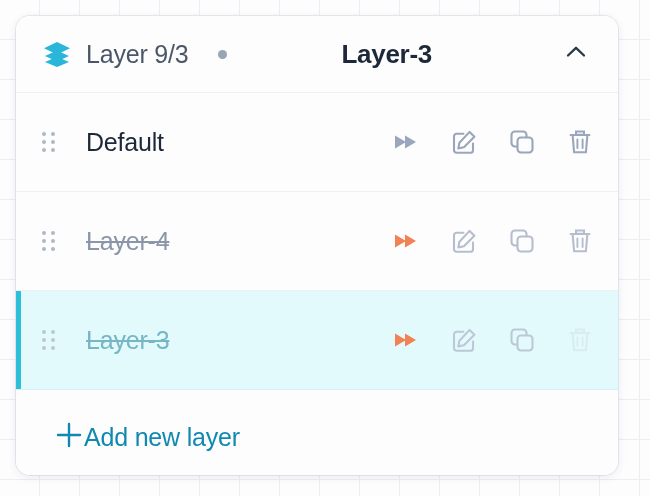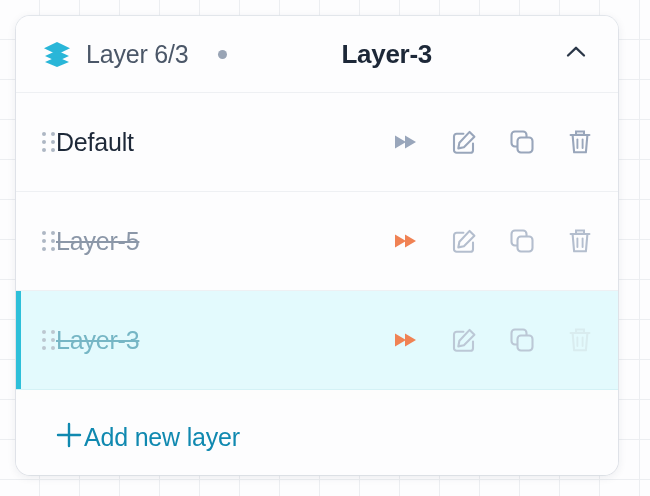--- a/index.html
+++ b/index.html
@@ -140,20 +140,21 @@
     height: 4px;
     border-radius: 50%;
     background: #aeb7c4;
     display: block;
   }
   .layer-row.selected .drag-handle span { background: #bcc7d0; }
 
   .layer-name {
     font-size: 25px;
     color: #1d2838;
+    margin-left: 30px;
     letter-spacing: -0.2px;
     white-space: nowrap;
     flex: 0 0 auto;
   }
   .layer-name.hidden-layer {
     color: #8b97a8;
     text-decoration: line-through;
     text-decoration-thickness: 2px;
   }
   .layer-row.selected .layer-name.hidden-layer {
@@ -208,21 +209,21 @@
 
   <div class="panel-header">
     <div class="header-left">
       <span class="stack-icon">
         <svg viewBox="0 0 30 28" width="30" height="28" aria-hidden="true">
           <polygon points="15,2 28,8.3 15,14.6 2,8.3" fill="#29b6d8"></polygon>
           <polygon points="15,10.5 27,16 15,21.5 3,16" fill="#29b6d8"></polygon>
           <polygon points="15,16.8 27,22 15,27 3,22" fill="#29b6d8"></polygon>
         </svg>
       </span>
-      <span class="layer-count">Layer 6/3</span>
+      <span class="layer-count">Layer 9/3</span>
       <span class="header-dot"></span>
     </div>
 
     <div class="header-title">Layer-3</div>
 
     <div class="collapse-btn">
       <span>
         <svg viewBox="0 0 26 26" width="26" height="26" aria-hidden="true">
           <path d="M5 16.5 L13 8.8 L21 16.5" fill="none" stroke="#2b3748" stroke-width="2.3" stroke-linecap="round" stroke-linejoin="round"></path>
         </svg>
@@ -275,21 +276,21 @@
 
     <div class="layer-row">
       <span class="drag-handle">
         <span></span>
           <span></span>
           <span></span>
           <span></span>
           <span></span>
           <span></span>
       </span>
-      <span class="layer-name hidden-layer">Layer-5</span>
+      <span class="layer-name hidden-layer">Layer-4</span>
       <div class="row-actions">
         <span class="action-btn">
           <svg viewBox="0 0 28 28" width="28" height="28" aria-hidden="true">
             <polygon points="3,7.5 14,14 3,20.5" fill="#f08254"></polygon>
             <polygon points="13,7.5 24,14 13,20.5" fill="#f08254"></polygon>
           </svg>
         </span>
         <span class="action-btn">
           <svg viewBox="0 0 28 28" width="28" height="28" aria-hidden="true">
             <path d="M23 15.5 V22.2 A2.6 2.6 0 0 1 20.4 24.8 H6.6 A2.6 2.6 0 0 1 4 22.2 V8.4 A2.6 2.6 0 0 1 6.6 5.8 H13.4" fill="none" stroke="#b4bece" stroke-width="2.1" stroke-linecap="round" stroke-linejoin="round"></path>

